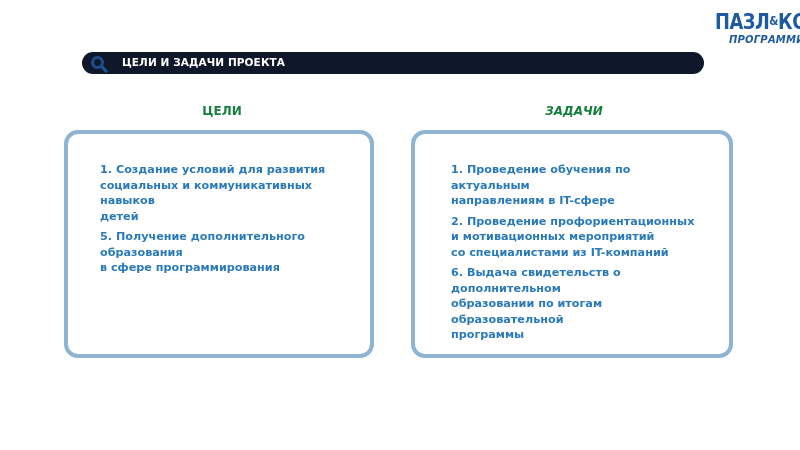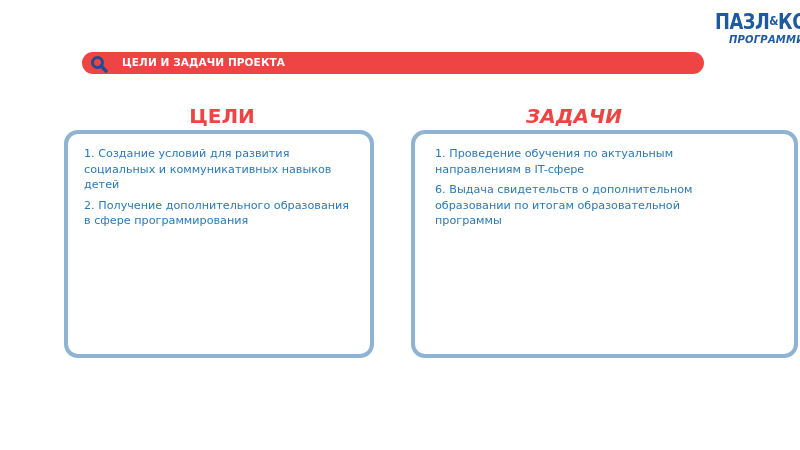--- a/index.html
+++ b/index.html
@@ -13,42 +13,42 @@
       font-size: 22px; letter-spacing: -0.5px; line-height: 22px; font-stretch: condensed;
       transform: scaleX(0.9); transform-origin: left; white-space: nowrap;
     }
     .logo-amp { font-size: 13px; vertical-align: 4px; }
     .logo-sub {
       font-size: 10px; font-style: italic; font-weight: bold; color: #1e5aa0;
       position: absolute; left: 14px; top: 24px; letter-spacing: 0.2px; white-space: nowrap;
     }
     .header-bar {
       position: absolute; left: 82px; top: 52px; width: 622px; height: 22px;
-      background: #ef4444; border-radius: 11px;
+      background: #0f172a; border-radius: 11px;
     }
     .search-icon { position: absolute; left: 8px; top: 3px; width: 18px; height: 18px; }
     .header-title {
       position: absolute; left: 40px; top: 4px; font-size: 10.5px; font-weight: bold; color: #ffffff;
       letter-spacing: 0.1px; white-space: nowrap;
     }
     .col-title {
-      position: absolute; top: 104px; font-size: 20px; font-weight: bold; color: #ef4444;
+      position: absolute; top: 104px; font-size: 12px; font-weight: bold; color: #15803d;
       text-align: center; width: 200px;
     }
     .card {
       position: absolute; top: 130px; height: 228px; border: 4px solid #8fb3d3; border-radius: 14px;
       background: #ffffff; box-sizing: border-box;
     }
-    .card ol { list-style: none; margin: 0; padding: 0; }
+    .card ol { list-style: none; margin: 16px; padding: 0; font-weight: bold; }
     .card li {
       font-size: 11.2px; color: #2a7ab8; line-height: 15.5px; margin-bottom: 5px; white-space: pre-line;
     }
     #goals { left: 64px; width: 310px; }
     #goals ol { padding: 12px 0 0 16px; }
-    #tasks { left: 411px; width: 387px; }
+    #tasks { left: 411px; width: 322px; }
     #tasks ol { padding: 12px 0 0 20px; }
   </style>
 </head>
 <body>
 
 <div class="logo">
   <div class="logo-main">
     <span>ПАЗЛ</span><span class="logo-amp">&amp;</span><span>КОД</span>
   </div>
   <div class="logo-sub">ПРОГРАММИРОВАНИЕ</div>
@@ -63,26 +63,29 @@
 </div>
 
 <div class="col-title" style="left:122px;">ЦЕЛИ</div>
 <div class="col-title" style="left:474px;font-style:italic;">ЗАДАЧИ</div>
 
 <div class="card" id="goals">
   <ol>
     <li>1. Создание условий для развития
 социальных и коммуникативных навыков
 детей</li>
-    <li>2. Получение дополнительного образования
+    <li>5. Получение дополнительного образования
 в сфере программирования</li>
   </ol>
 </div>
 
 <div class="card" id="tasks">
   <ol>
     <li>1. Проведение обучения по актуальным
 направлениям в IT-сфере</li>
+    <li>2. Проведение профориентационных
+и мотивационных мероприятий
+со специалистами из IT-компаний</li>
     <li>6. Выдача свидетельств о дополнительном
 образовании по итогам образовательной
 программы</li>
   </ol>
 </div>
 
 </body></html>

